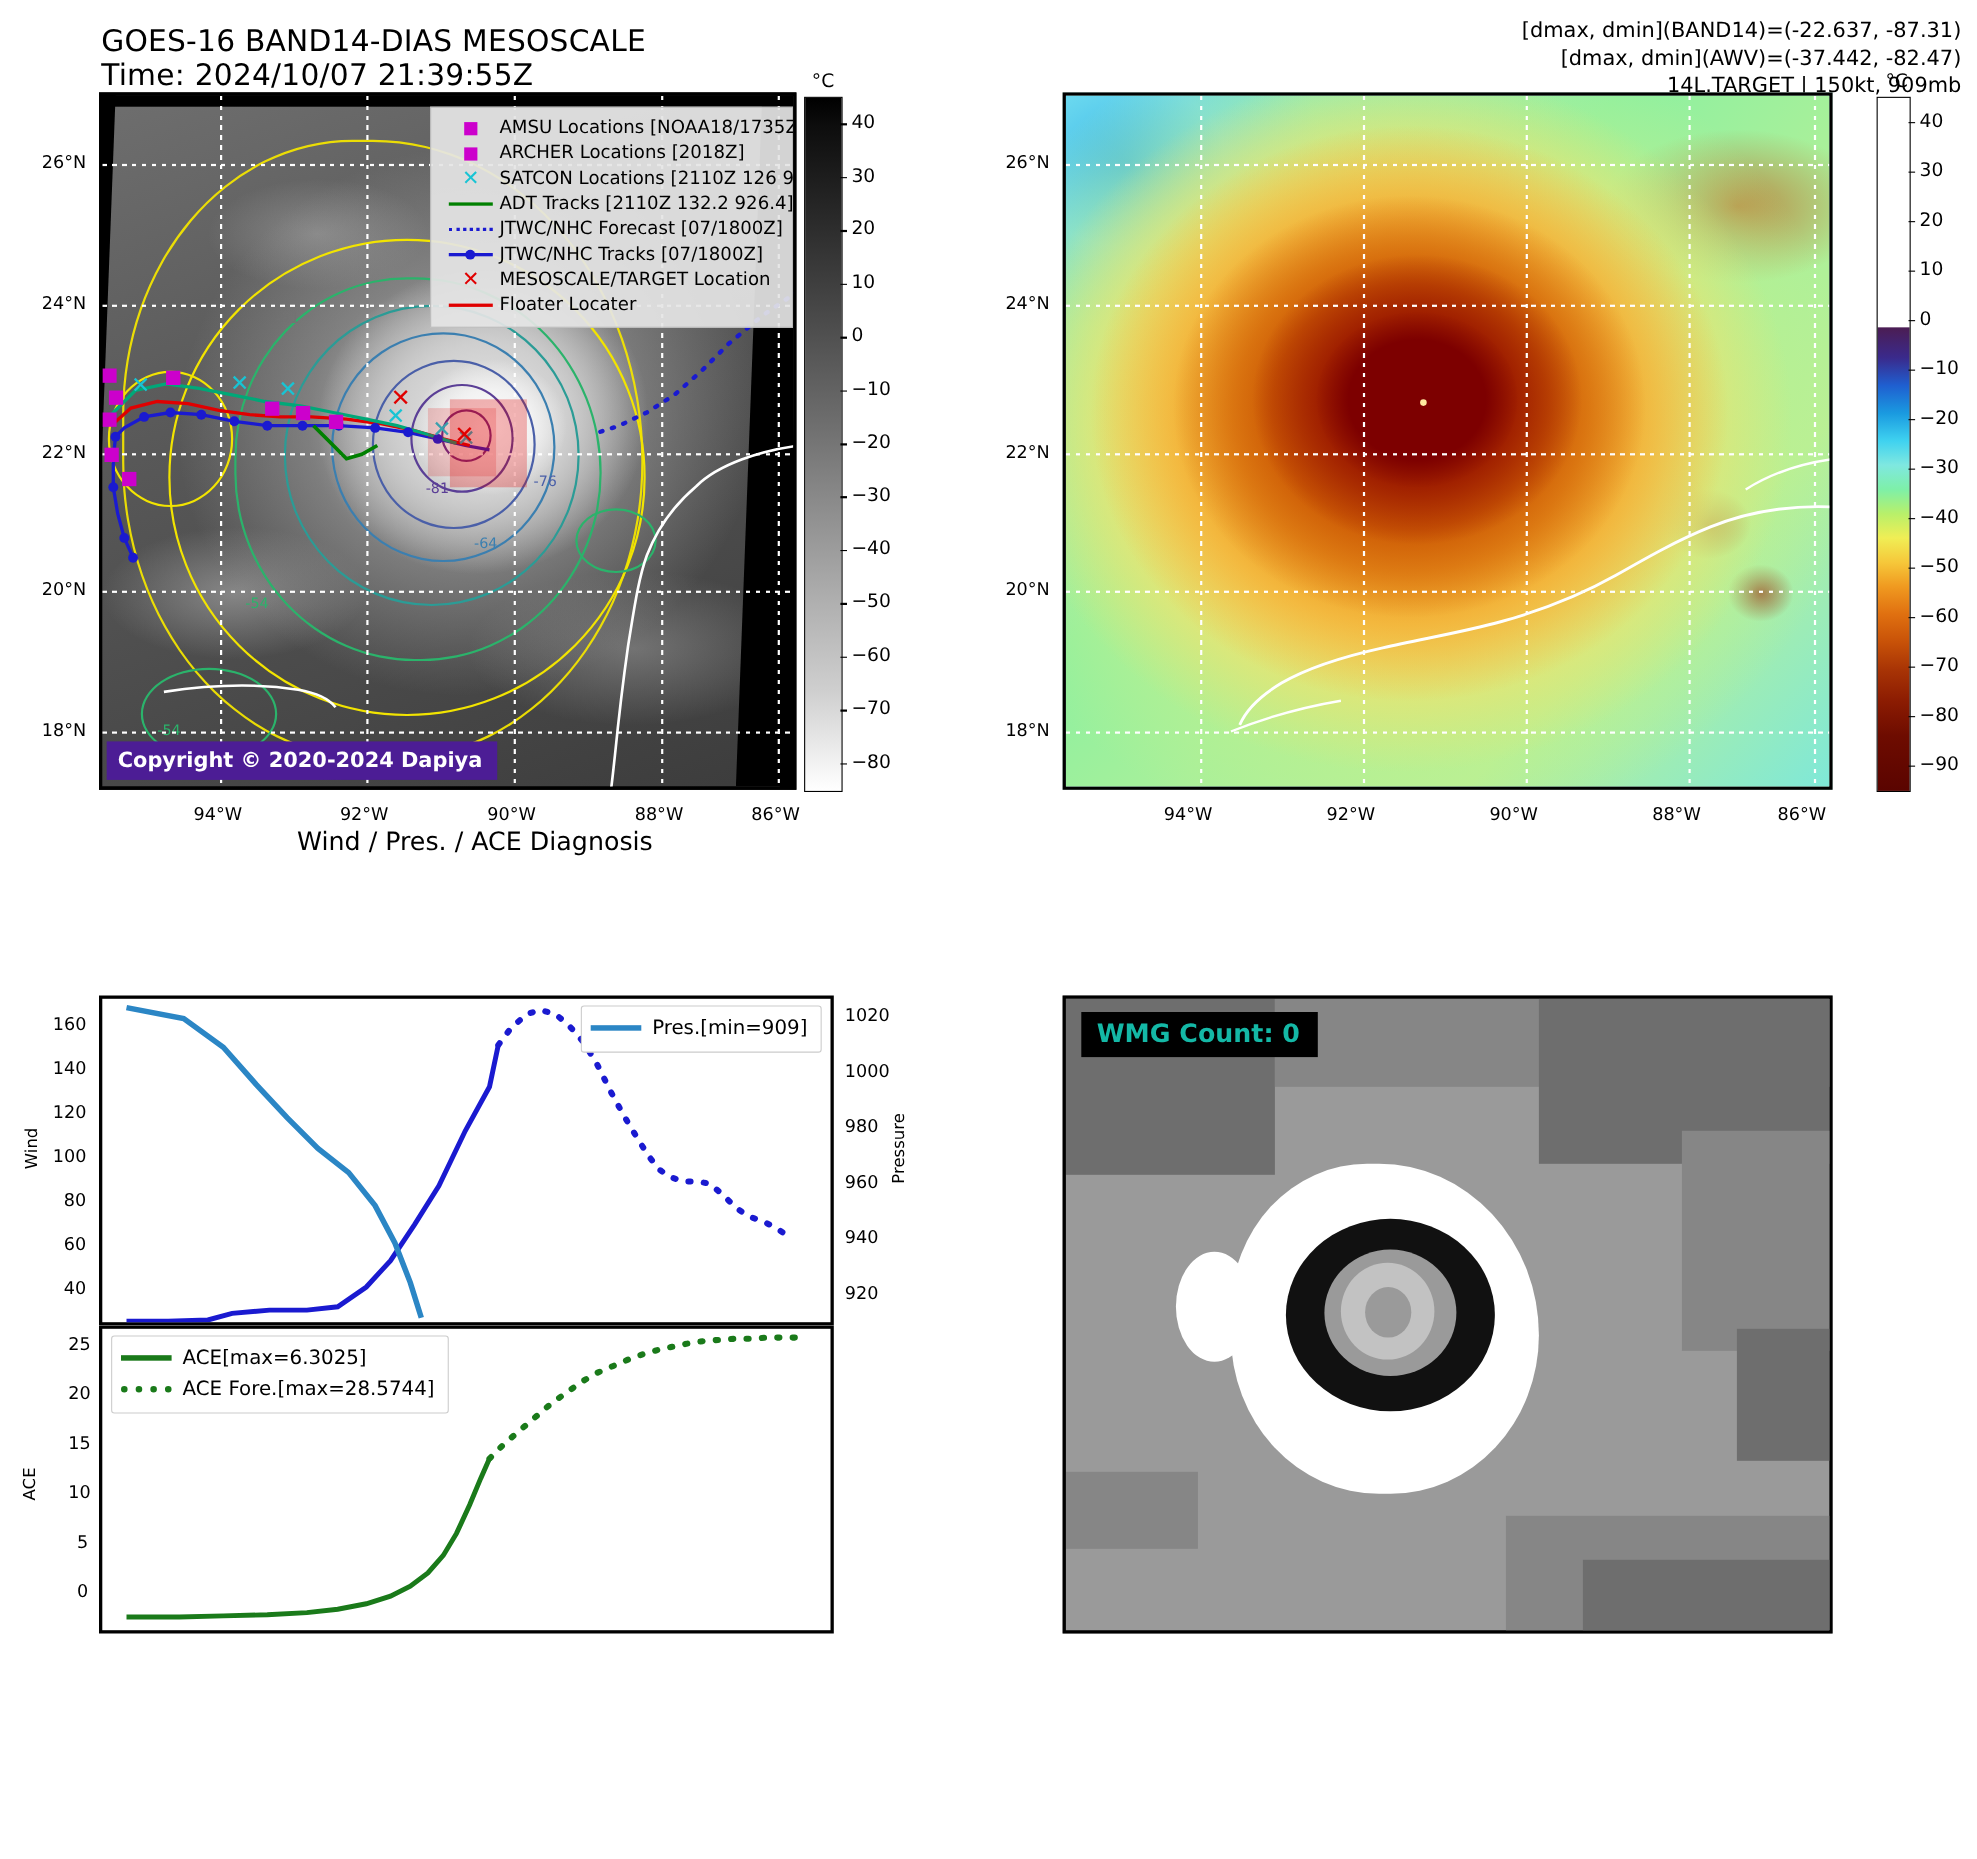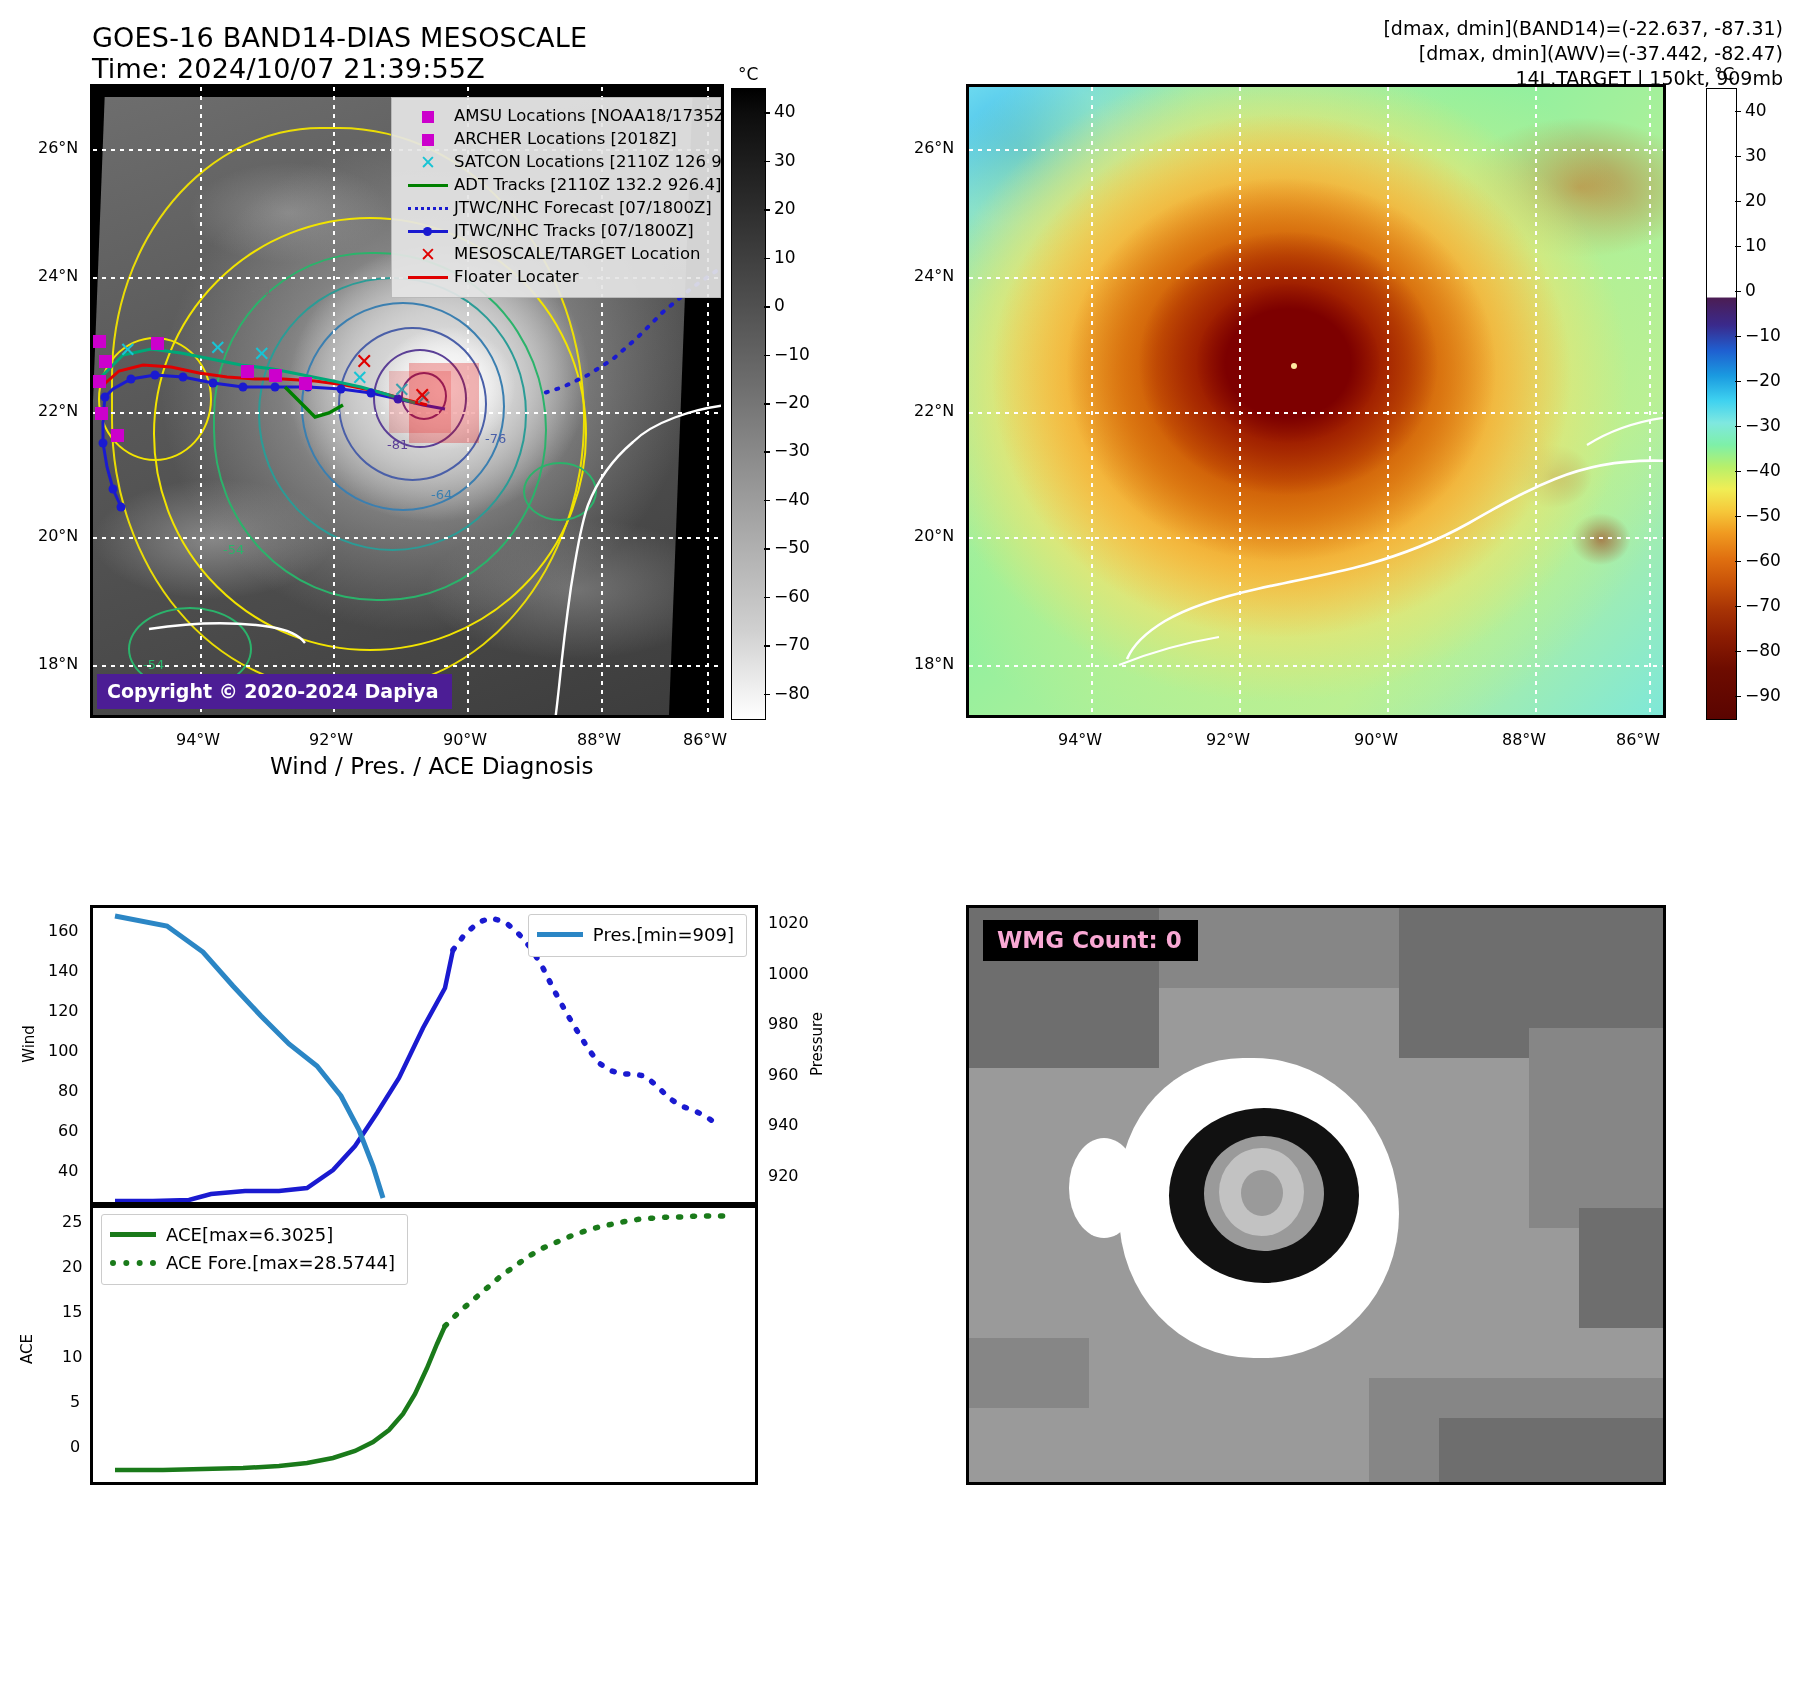--- a/index.html
+++ b/index.html
@@ -66,21 +66,21 @@
   #ace-panel{left:90px;top:1205px;width:668px;height:280px;}
   .axis-lbl{position:absolute;font-size:15px;}
   .y-rot{transform:rotate(-90deg);transform-origin:center;}
   .tick-txt{position:absolute;font-size:16px;white-space:nowrap;}
   .chart-legend{position:absolute;background:#fff;border:1px solid #ccc;border-radius:3px;
     padding:6px 12px 7px 8px;font-size:18px;line-height:1.55;white-space:nowrap;z-index:6;}
   .cl-row{display:flex;align-items:center;}
   .cl-sym{width:56px;flex:0 0 56px;display:flex;align-items:center;}
   
   #wmg-panel{left:966px;top:905px;width:700px;height:580px;background:#9a9a9a;}
-  .wmg-badge{position:absolute;left:14px;top:12px;background:#000;color:#f9a8d4;font-weight:bold;
+  .wmg-badge{position:absolute;left:14px;top:12px;background:#000;color:#14b8a6;font-weight:bold;
     font-size:23px;padding:7px 16px 8px 14px;z-index:5;text-align:right;}
   .px{position:absolute;}
 </style>
 </head>
 <body>
 
 <div class="abs" style="left:92px;top:22px;">
   <div class="ttl">GOES-16 BAND14-DIAS MESOSCALE</div>
   <div class="ttl">Time: 2024/10/07 21:39:55Z</div>
 </div>

